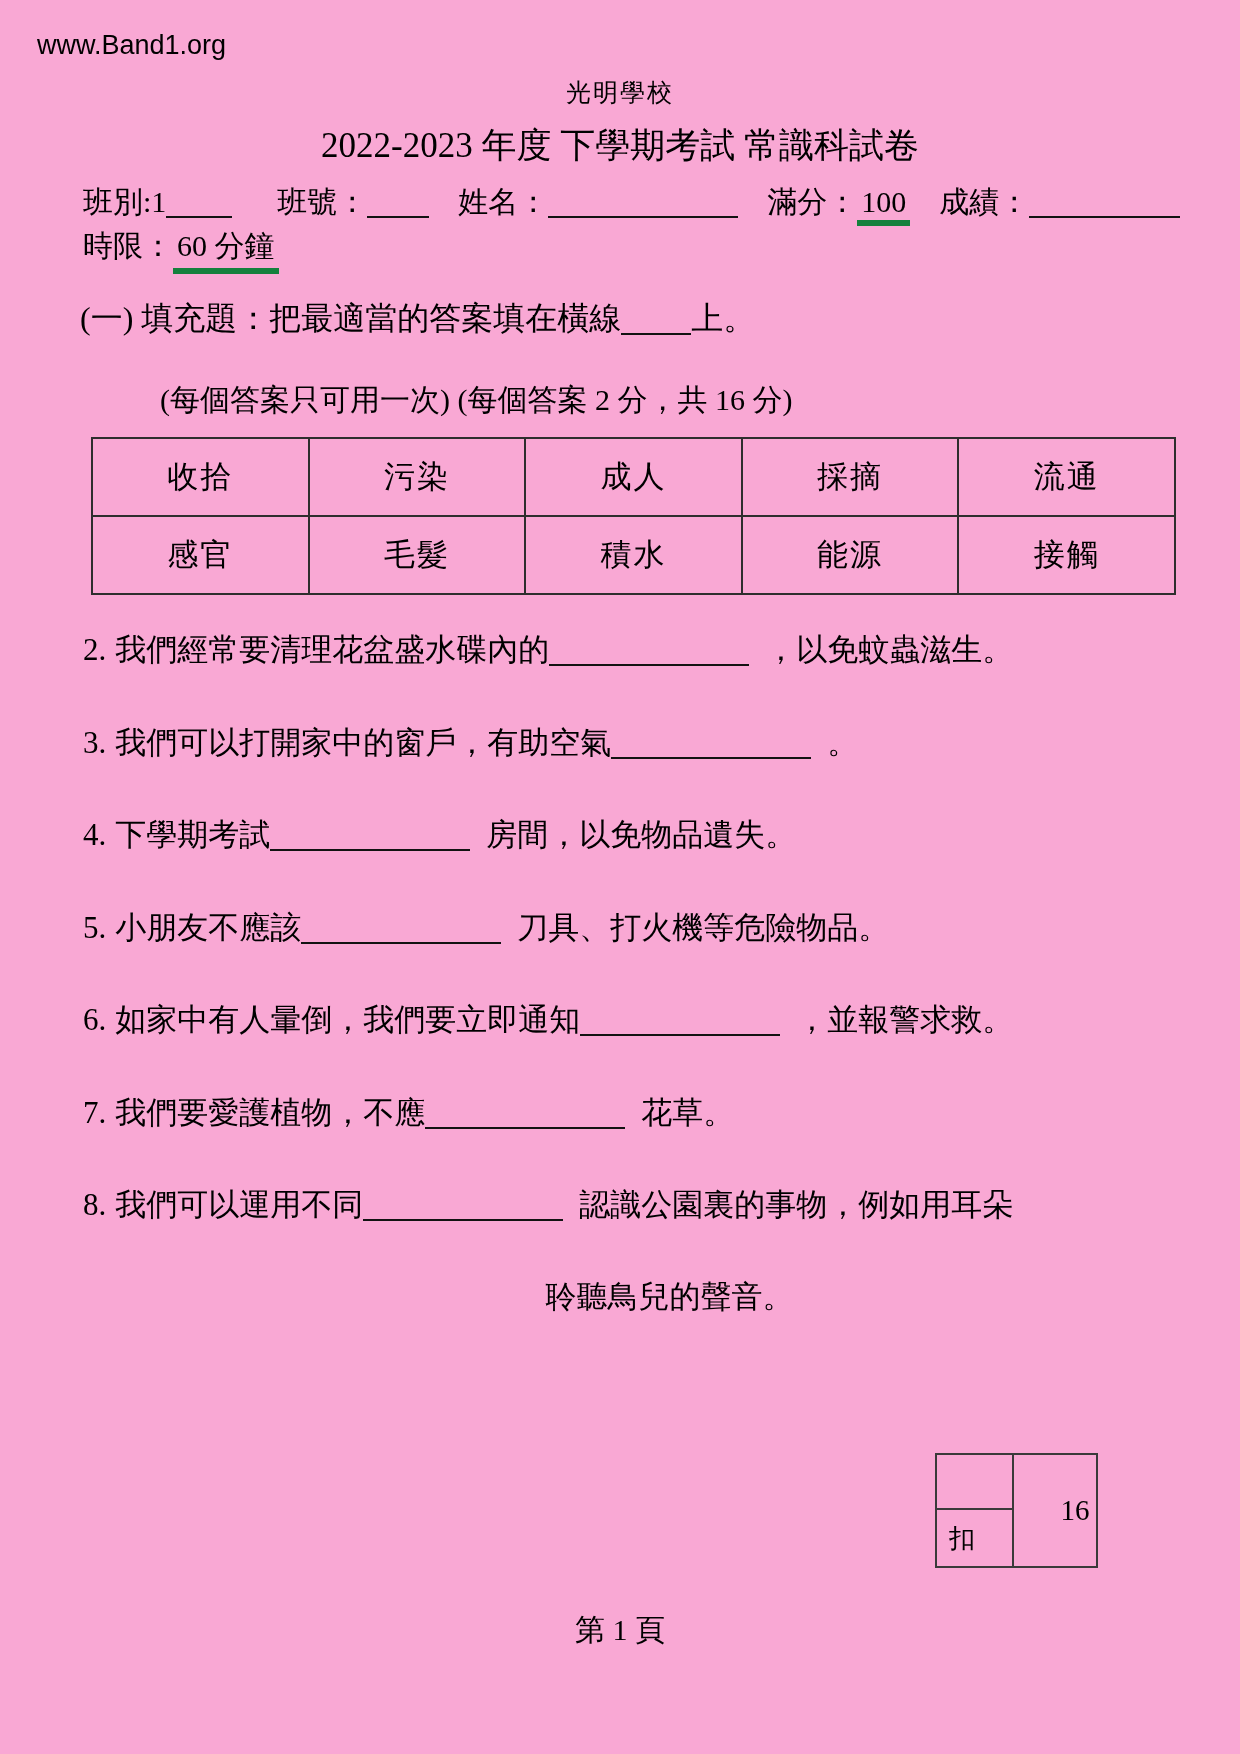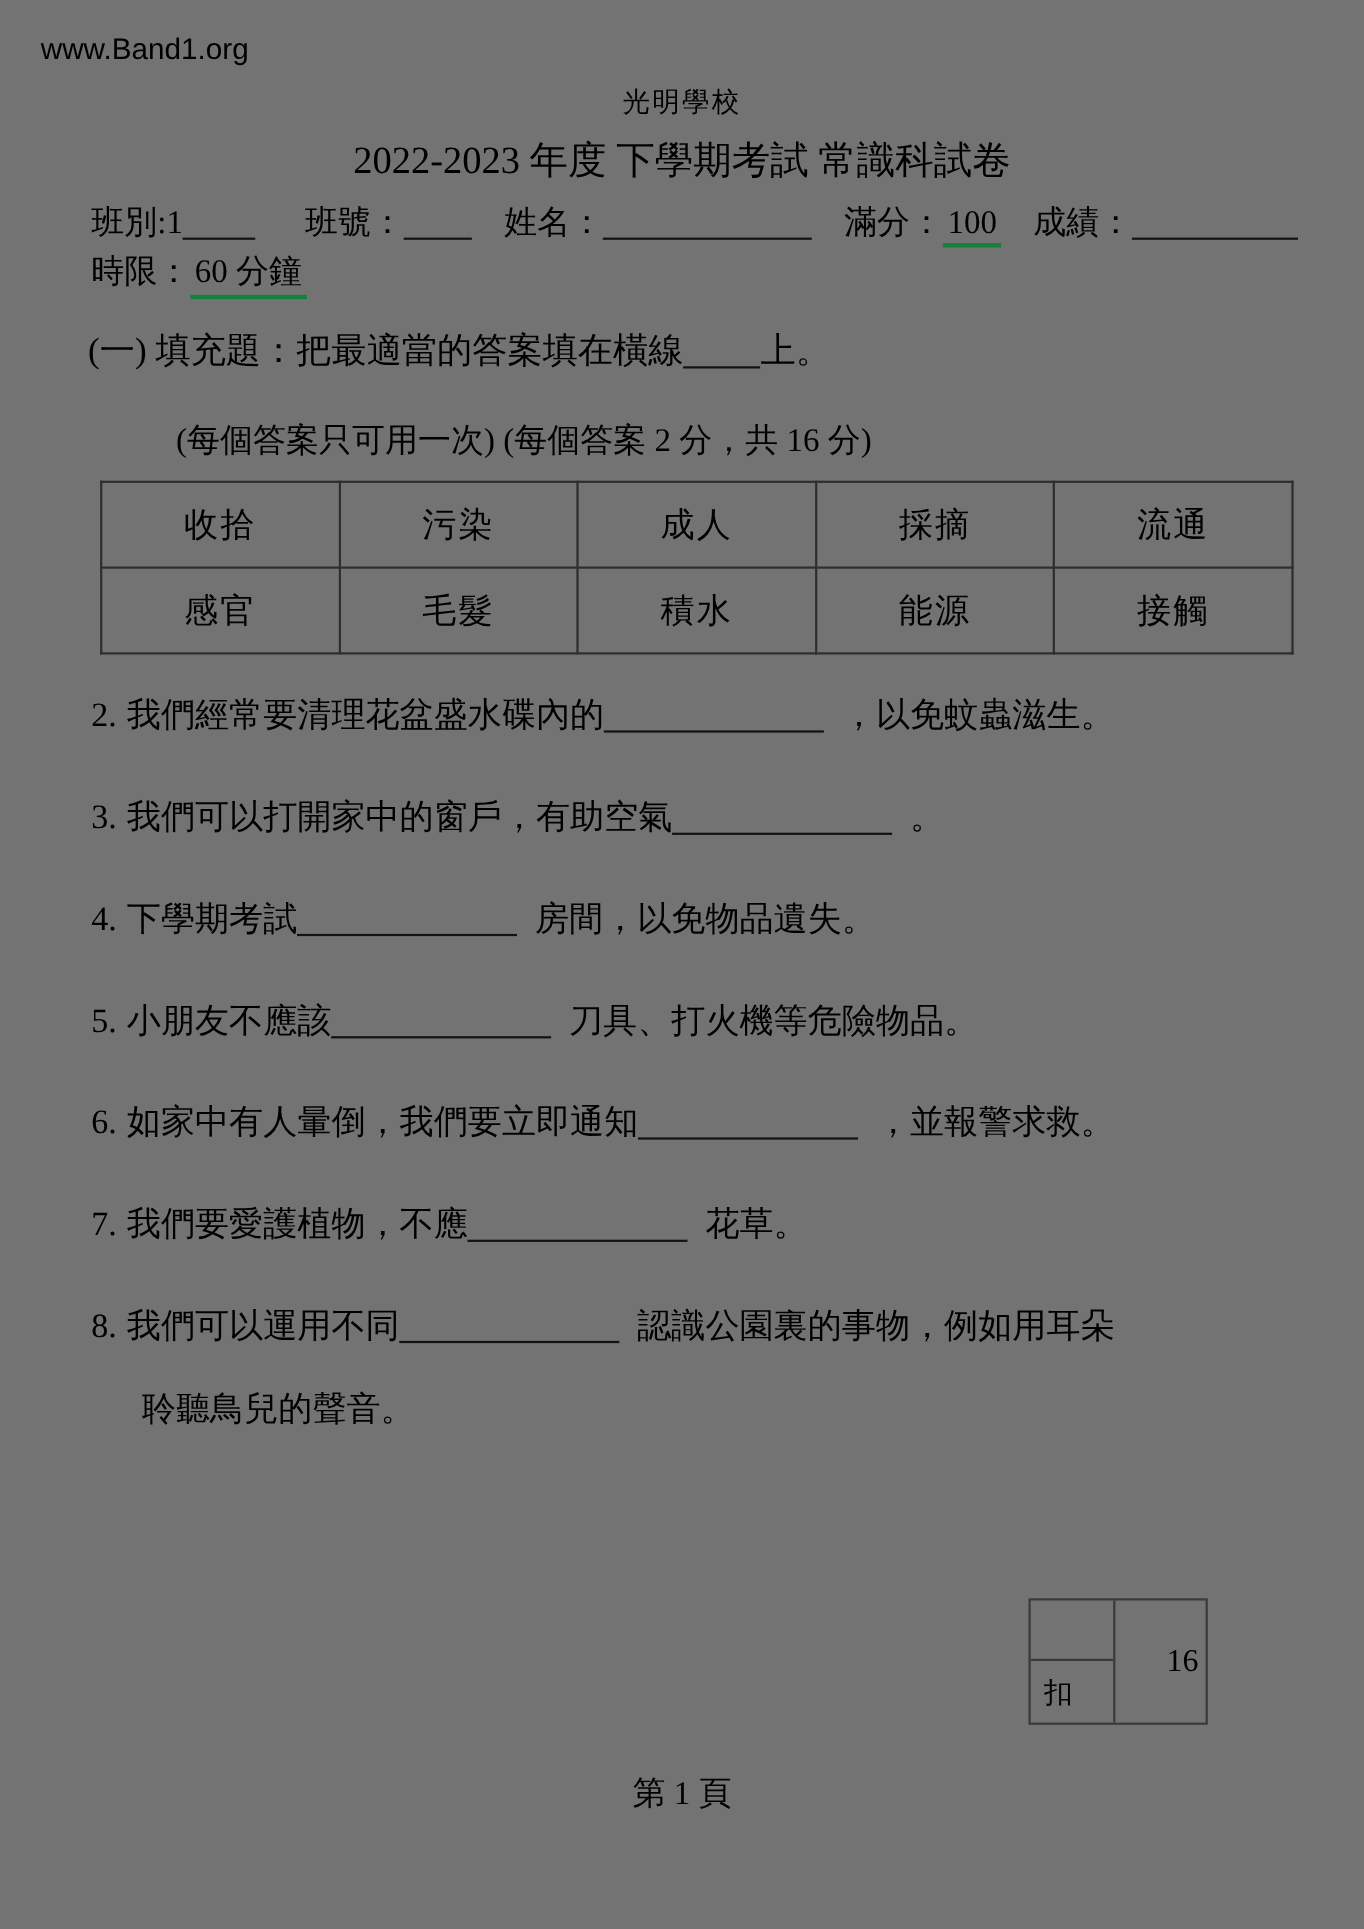--- a/index.html
+++ b/index.html
@@ -1,20 +1,20 @@
 <!DOCTYPE html>
 <html><head>
 <meta charset="utf-8">
 <style>
   html, body { margin: 0; padding: 0; background: #ffffff; }
   .page {
     position: relative;
     width: 1240px;
     height: 1754px;
-    background: #737373;
+    background: #f9a8d4;
     color: #000000;
     font-family: "Liberation Serif", "DejaVu Serif", serif;
     overflow: hidden;
   }
   .watermark {
     position: absolute;
     left: 37px;
     top: 30px;
     font-family: "Liberation Sans", "DejaVu Sans", sans-serif;
     font-size: 27px;
@@ -57,21 +57,21 @@
     vertical-align: -6px;
   }
   .w-class   { width: 66px; }
   .w-classno { width: 62px; }
   .w-name    { width: 190px; }
   .w-score   { width: 151px; }
   .w-heading { width: 70px; }
   .w-answer  { width: 200px; }
   .uval {
     display: inline-block;
-    border-bottom: 4px solid #15803d;
+    border-bottom: 6px solid #15803d;
     padding: 0 4px 1px 4px;
   }
   .sp30 { display: inline-block; width: 30px; }
   .sp16 { display: inline-block; width: 14px; }
   .section-heading {
     position: absolute;
     top: 297px;
     left: 80px;
     font-size: 32px;
     white-space: nowrap;
@@ -108,22 +108,23 @@
   }
   .q {
     height: 92.5px;
     white-space: nowrap;
     line-height: 40px;
   }
   .qno { margin-right: 9px; }
   .after { margin-left: 16px; }
   .q-cont {
     margin-left: 46px;
-    margin-top: 36px;
+    margin-top: 52px;
     line-height: 40px;
+    text-align: center;
   }
   .score-box {
     position: absolute;
     left: 935px;
     top: 1453px;
     width: 163px;
     height: 115px;
     border: 2px solid #3a3a3a;
     box-sizing: border-box;
     display: grid;

